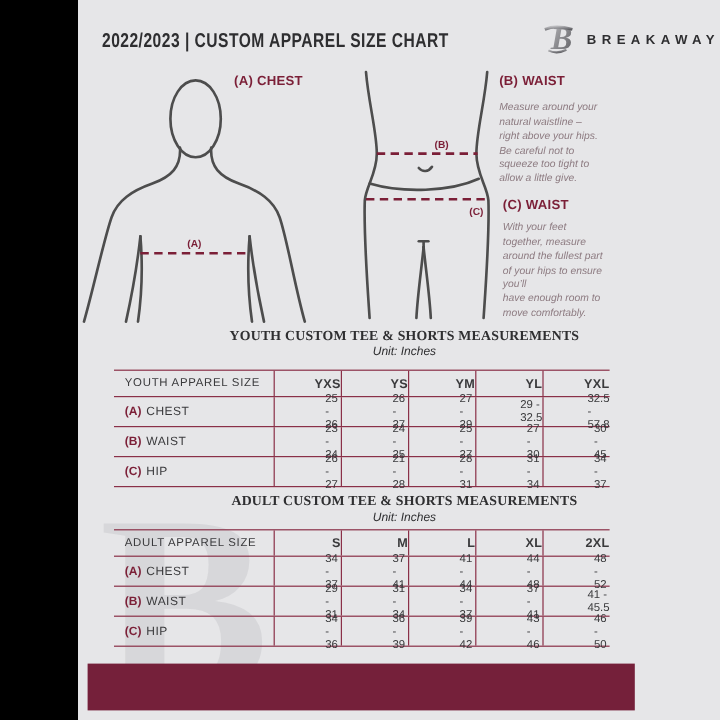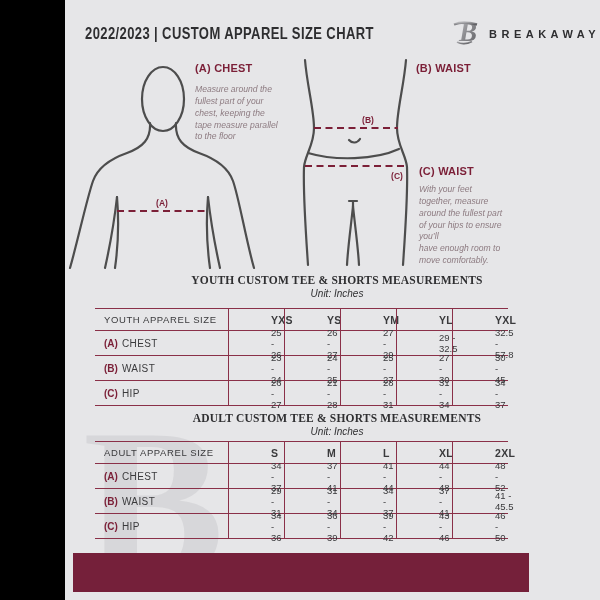--- a/index.html
+++ b/index.html
@@ -22,21 +22,21 @@
 
   
   .sec-title{position:absolute;left:0;width:100%;text-align:center;font-weight:bold;font-size:11.5px;
              color:#2f2f31;letter-spacing:0.2px;font-family:Liberation Serif, serif;}
   .sec-unit{position:absolute;left:0;width:100%;text-align:center;font-style:italic;font-size:10px;color:#2f2f31;}
 
   
   .table{position:absolute;left:30px;width:413px;}
   .trow{display:flex;border-bottom:1.5px solid #8a3048;height:25px;align-items:stretch;}
   .trow.thead{border-top:1.5px solid #8a3048;height:23px;}
-  .tcell{width:56px;flex:none;display:flex;align-items:center;justify-content:flex-start;
+  .tcell{width:56px;flex:none;display:flex;align-items:center;justify-content:flex-end;
          font-size:9.5px;color:#3a3a3c;padding-left:42px;}
   .tcell + .tcell{border-left:1px solid #8a3048;}
   .tcell.label-col{width:133px;justify-content:flex-start;padding-left:9px;}
   .thead .tcell{font-weight:bold;font-size:10.5px;letter-spacing:0.3px;}
   .thead .tcell.label-col span{font-weight:normal;font-size:9.5px;letter-spacing:0.6px;}
   .prefix{color:#7b1f37;font-weight:bold;margin-right:4px;font-size:10px;}
   .mlabel{letter-spacing:0.4px;font-size:10px;}
 
   
   .watermark{position:absolute;left:18px;top:398px;font-size:212px;line-height:1;font-weight:bold;
@@ -93,27 +93,28 @@
       <line x1="240" y1="111" x2="343" y2="111"></line>
     </g>
     <g fill="#7b1f37" font-size="8.5" font-weight="bold" text-anchor="middle" font-family="Liberation Sans, sans-serif">
       <text x="97" y="151">(A)</text>
       <text x="303" y="68">(B)</text>
       <text x="332" y="124">(C)</text>
     </g>
   </svg>
 
   <div class="instr-h" style="left:130px;top:62px">(A) CHEST</div>
-  <div class="instr-p" style="left:130px;top:84px;width:108px">Measure around the
-fullest part of your
-chest, keeping the
-tape measure parallel
-to the floor</div>
 
   <div class="instr-h" style="left:351px;top:62px">(B) WAIST</div>
+  <div class="instr-p" style="left:351px;top:84px;width:118px">Measure around your
+natural waistline –
+right above your hips.
+Be careful not to
+squeeze too tight to
+allow a little give.</div>
 
   <div class="instr-h" style="left:354px;top:165px">(C) WAIST</div>
   <div class="instr-p" style="left:354px;top:184px;width:118px">With your feet
 together, measure
 around the fullest part
 of your hips to ensure
 you’ll
 have enough room to
 move comfortably.</div>
 

